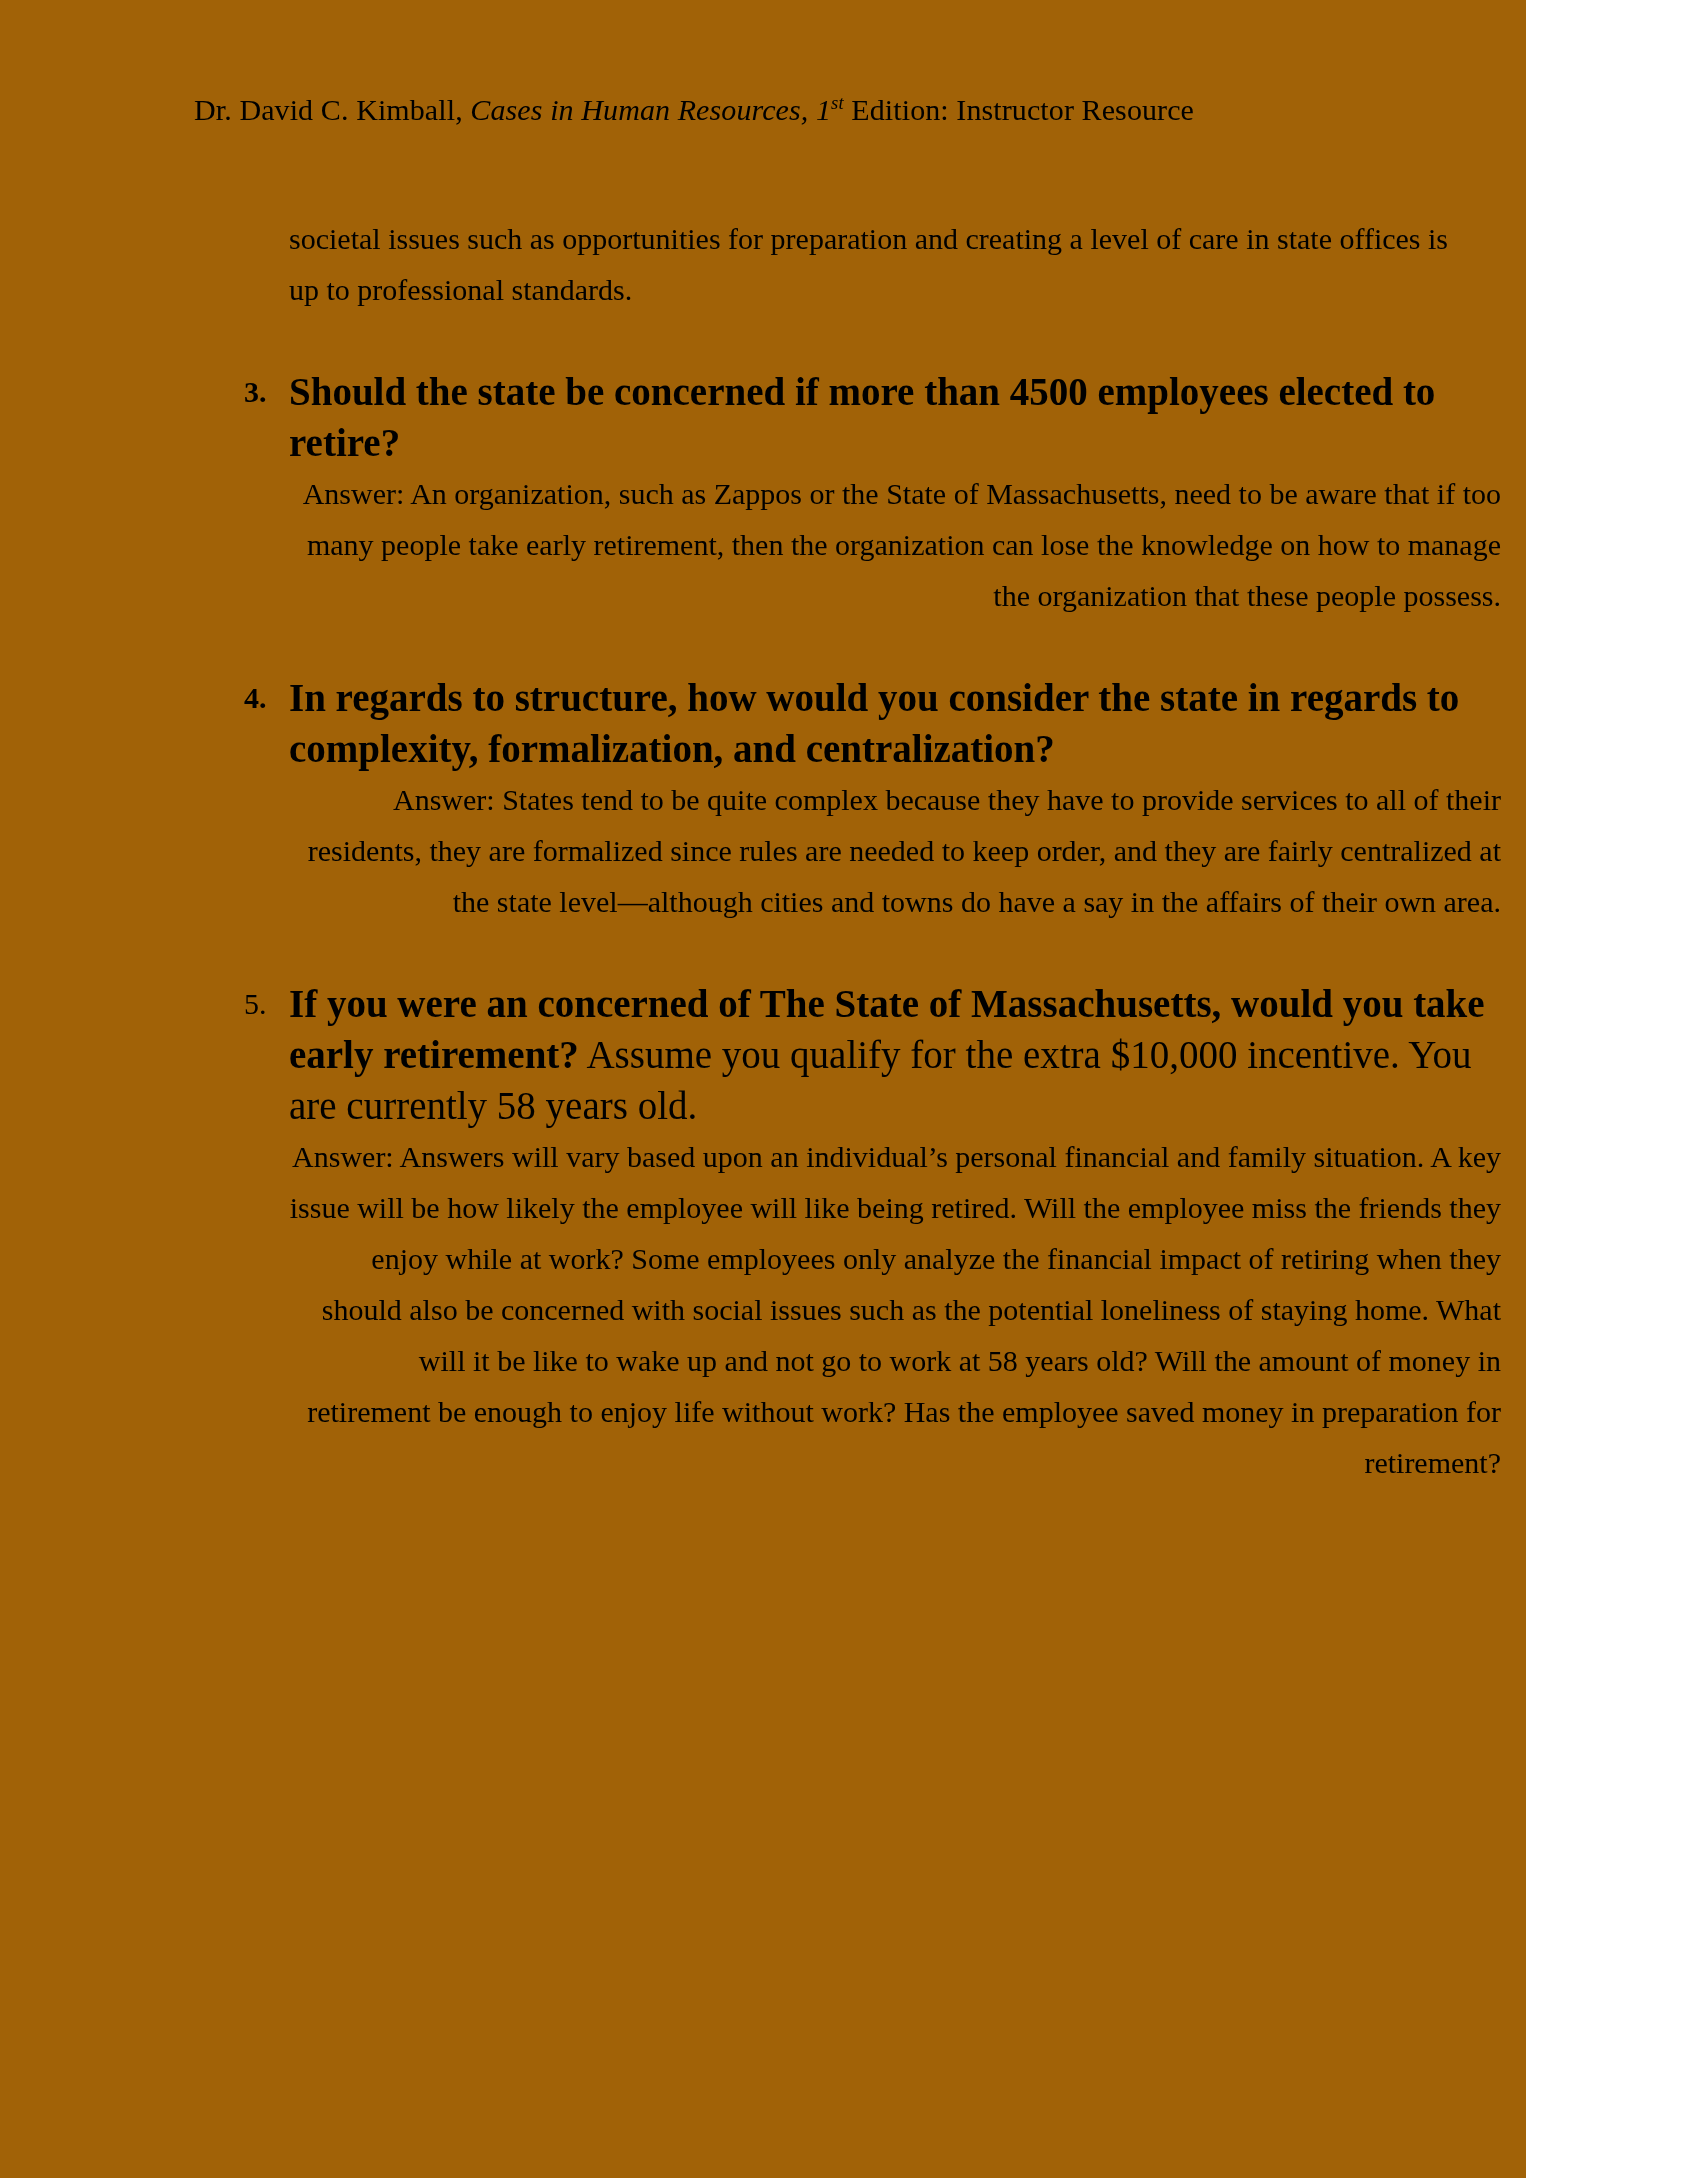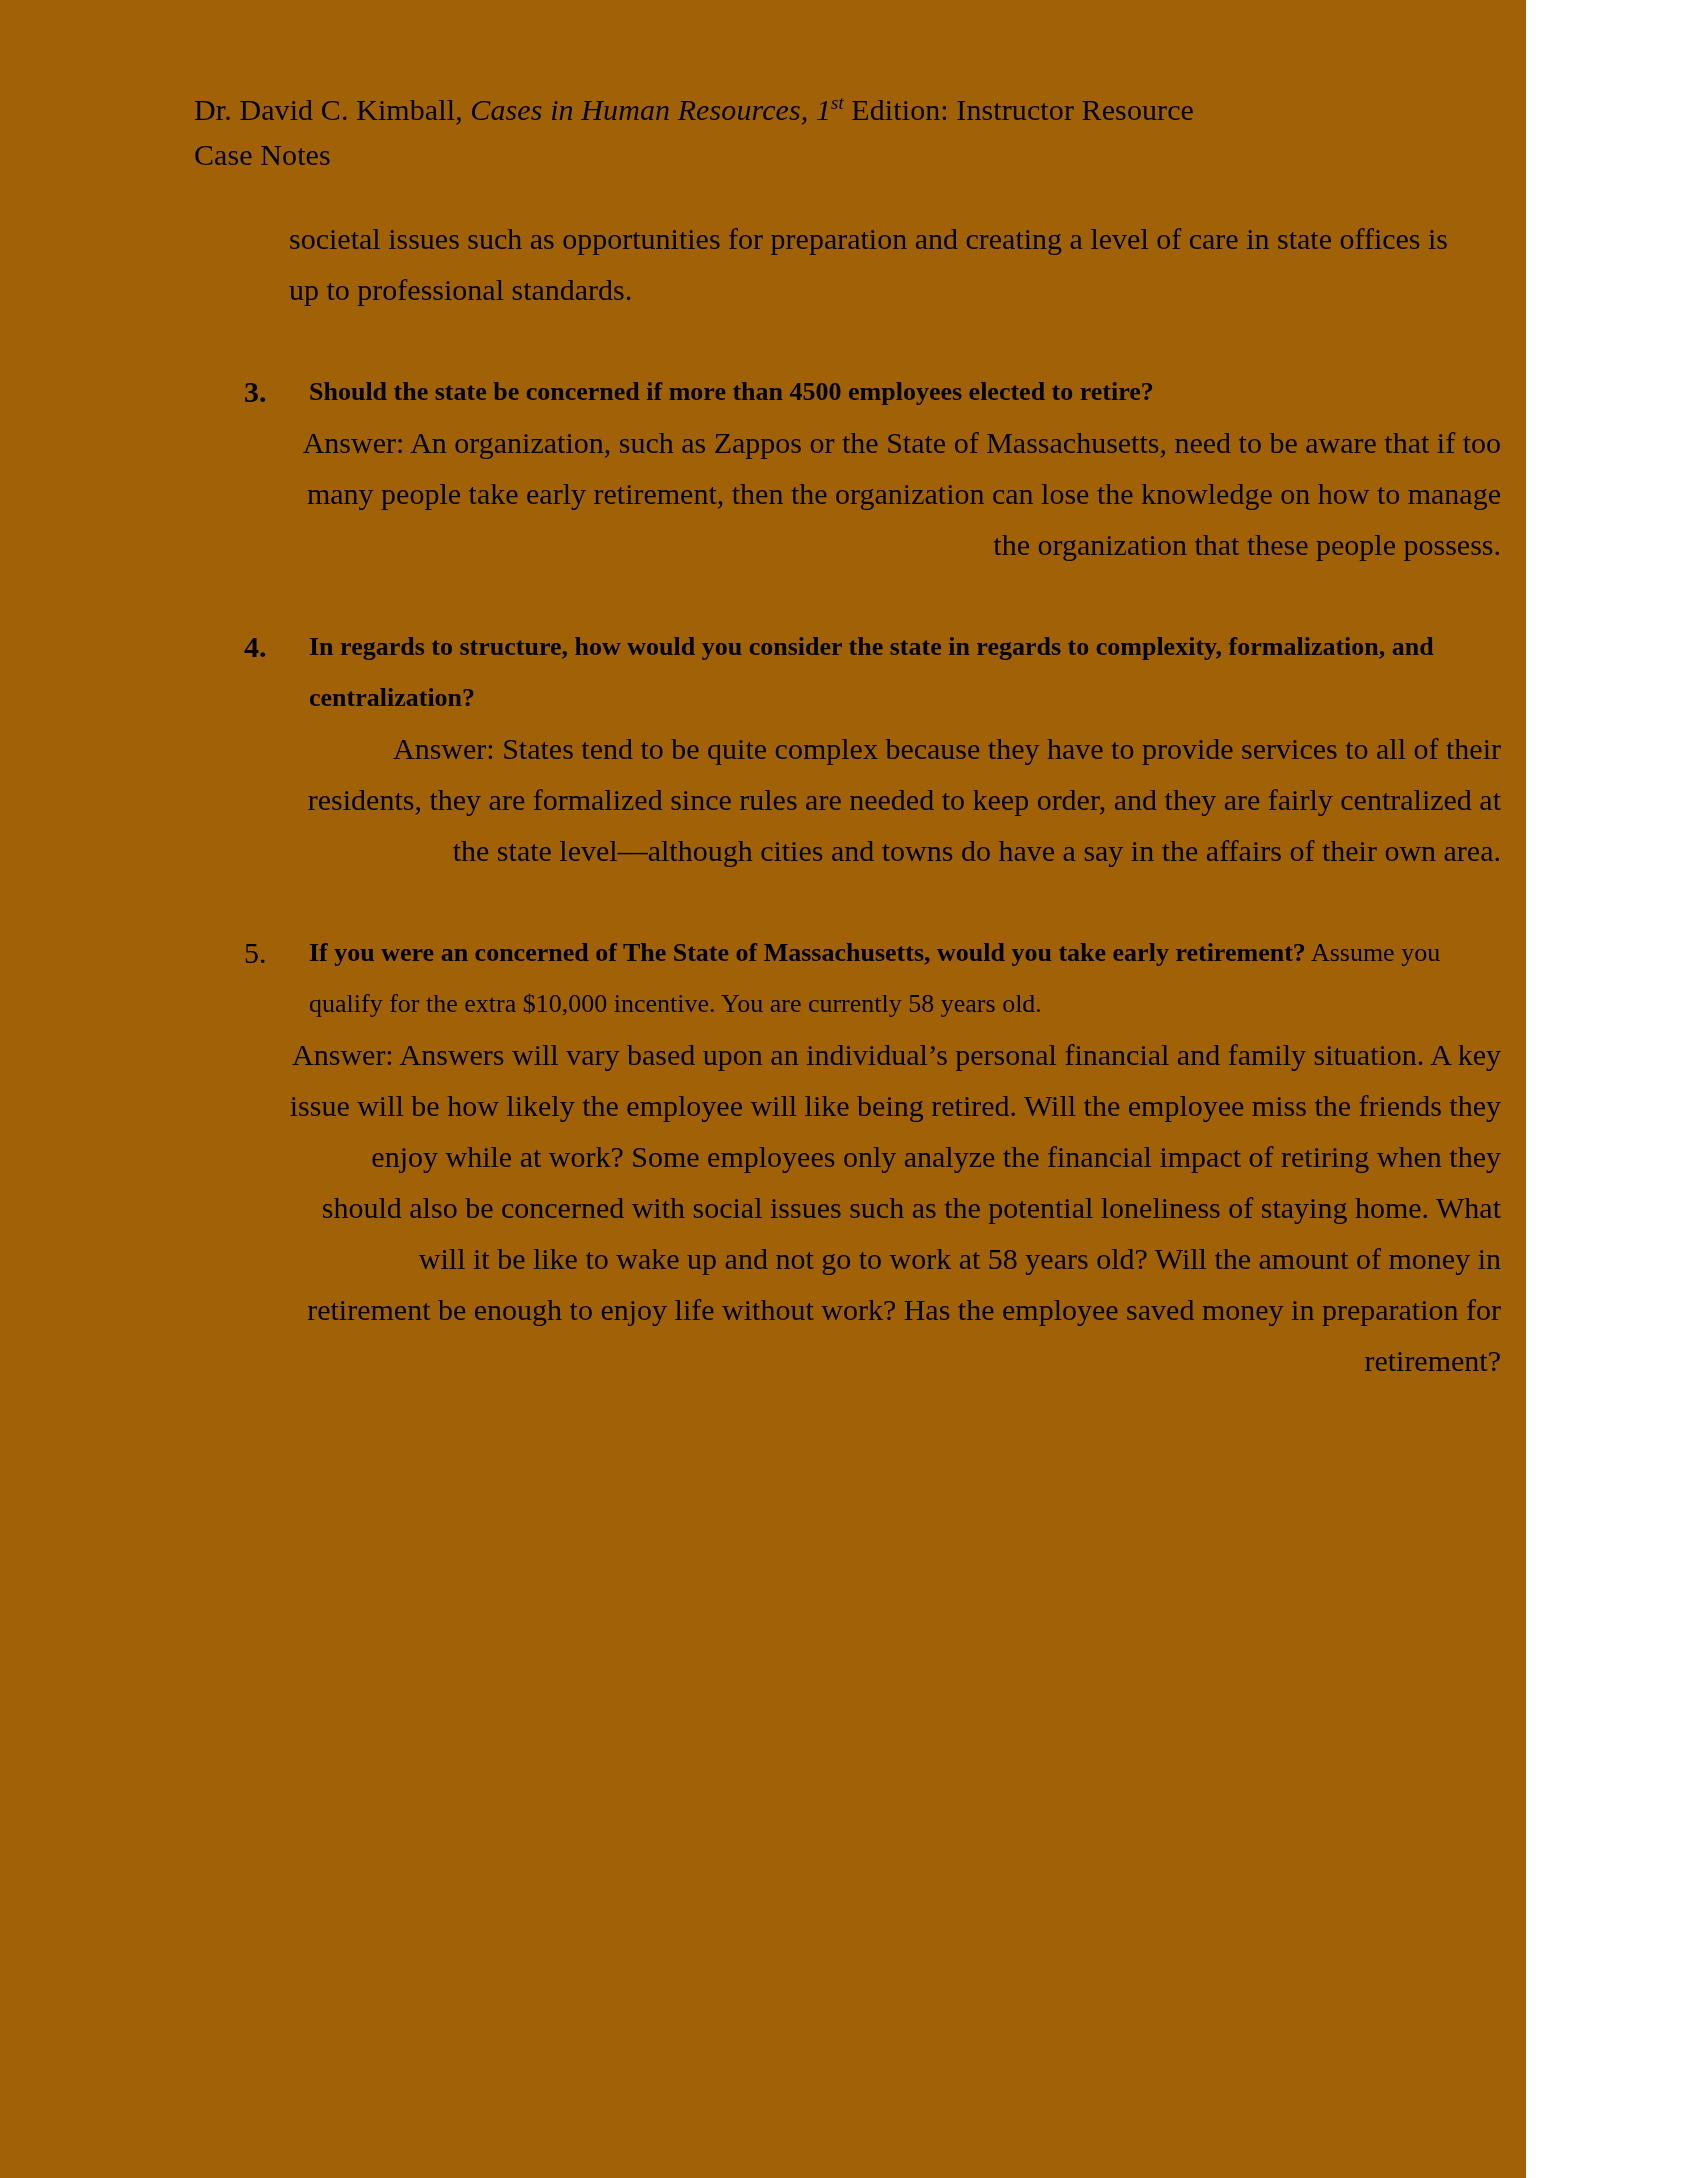--- a/index.html
+++ b/index.html
@@ -99,44 +99,42 @@
   .qa-num.plain {
     font-weight: normal;
   }
 
   .qa-body {
     flex: 1 1 auto;
     width: 1168px;
   }
 
   .qa-question {
-    font-size: 26px;
+    font-size: 39px;
     line-height: 51px;
     font-weight: bold;
-    margin-left: 20px;
   }
   .qa-question .regular {
     font-weight: normal;
   }
 
   .qa-answer {
     font-size: 30px;
     line-height: 51px;
     font-weight: normal;
     text-align: right;
   }
 </style>
 </head>
 <body>
 
 <div class="page">
 
   <div class="doc-header">
     <div class="line"><span>Dr. David C. Kimball, </span><span class="italic">Cases in Human Resources, 1</span><sup>st</sup><span> Edition: Instructor Resource</span></div>
-    <div class="line">Case Notes</div>
   </div>
 
   <div class="body-block">
 
     <p class="para cont">societal issues such as opportunities for preparation and creating a level of care in state offices is up to professional standards.</p>
 
     <div class="qa-block">
       <div class="qa-row">
         <div class="qa-num">3.</div>
         <div class="qa-body">

